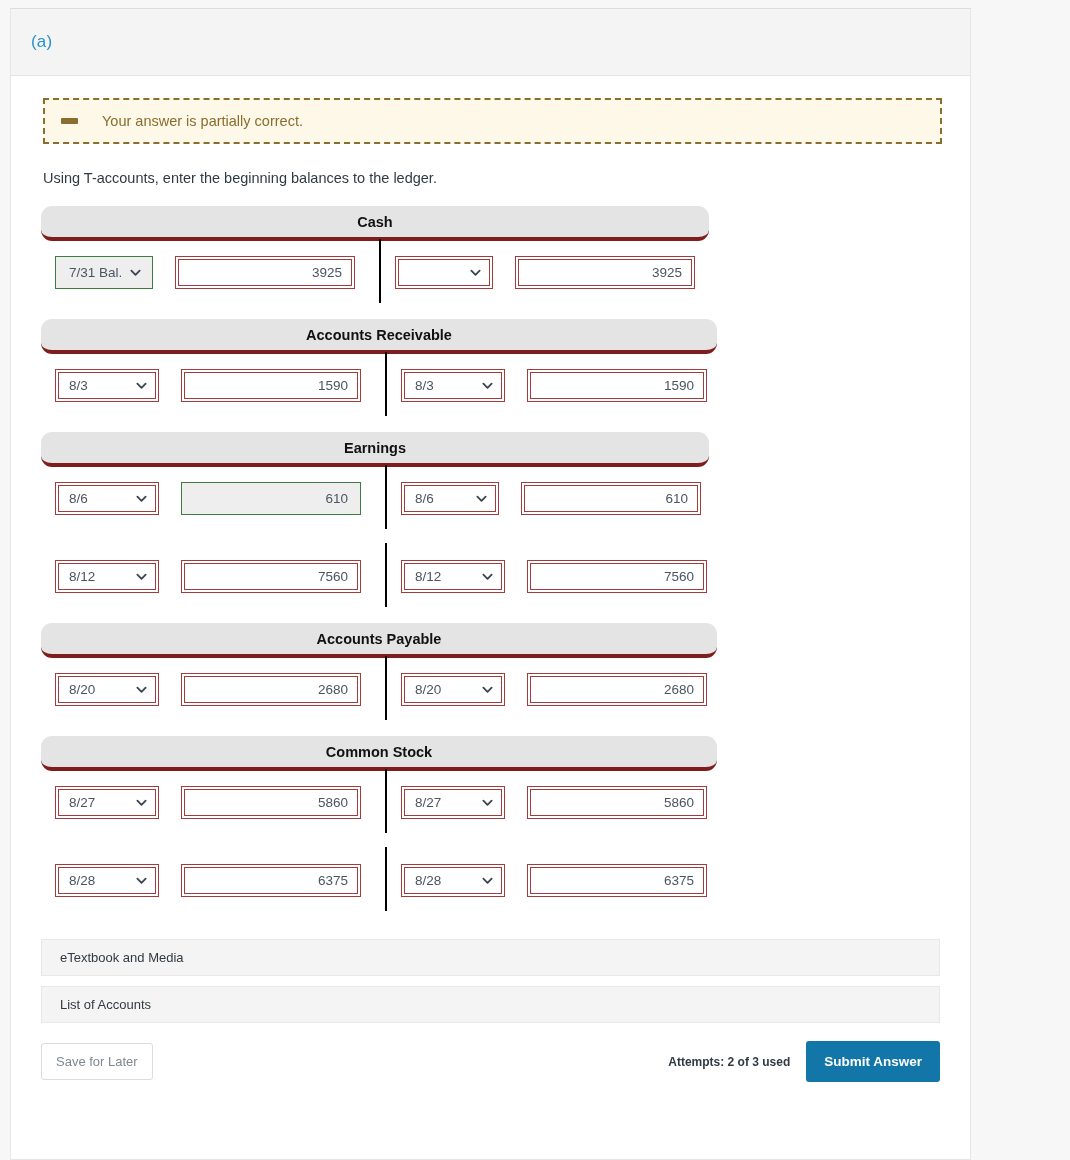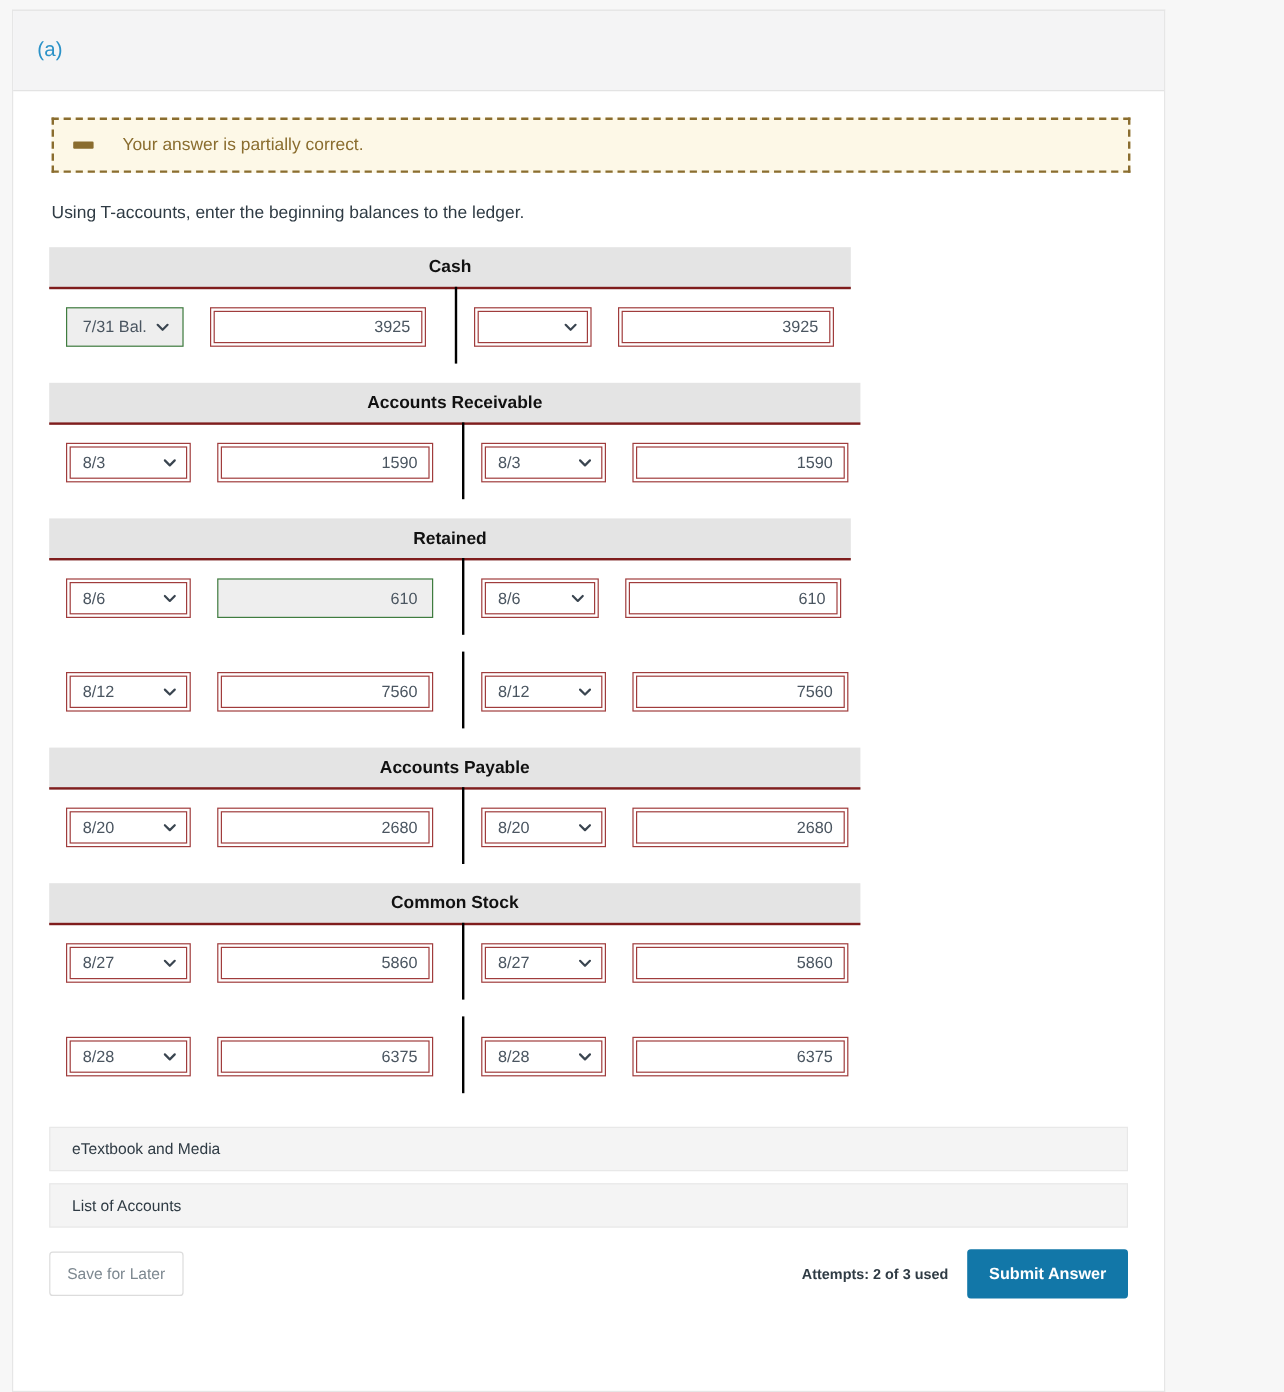--- a/index.html
+++ b/index.html
@@ -80,21 +80,22 @@
   .taccount { margin-bottom: 16px; }
   .taccount-title {
     background: #e4e4e4;
     height: 35px;
     display: flex;
     align-items: center;
     justify-content: center;
     font-size: 14.5px;
     font-weight: bold;
     color: #111;
-    border-bottom: 2px solid #7f1d1d;
+    border-bottom: 4px solid #7f1d1d;
+    border-radius: 11px;
   }
   .taccount-row {
     position: relative;
     display: flex;
     height: 62px;
     align-items: center;
   }
   .side {
     display: flex;
     align-items: center;
@@ -309,21 +310,21 @@
                 <span class="gap-a"></span>
                 <div class="fld amt" style="width:180px">
                   <div class="inner">
                     <span class="amt-text">1590</span>
                   </div>
                 </div>
               </div>
             </div>
           </div>
           <div class="taccount" style="width:668px">
-            <div class="taccount-title">Retained</div>
+            <div class="taccount-title">Earnings</div>
             <div class="taccount-row">
               <div class="side debit">
                 <div class="fld sel" style="width:104px">
                   <div class="inner">
                     <span class="sel-text">8/6</span>
                     <span class="chev">
                       <svg viewBox="0 0 12 12" width="11" height="11">
                         <path d="M1.5 4 L6 8.5 L10.5 4" fill="none" stroke="#3a4550" stroke-width="2" stroke-linecap="round" stroke-linejoin="round"></path>
                       </svg>
                     </span>

